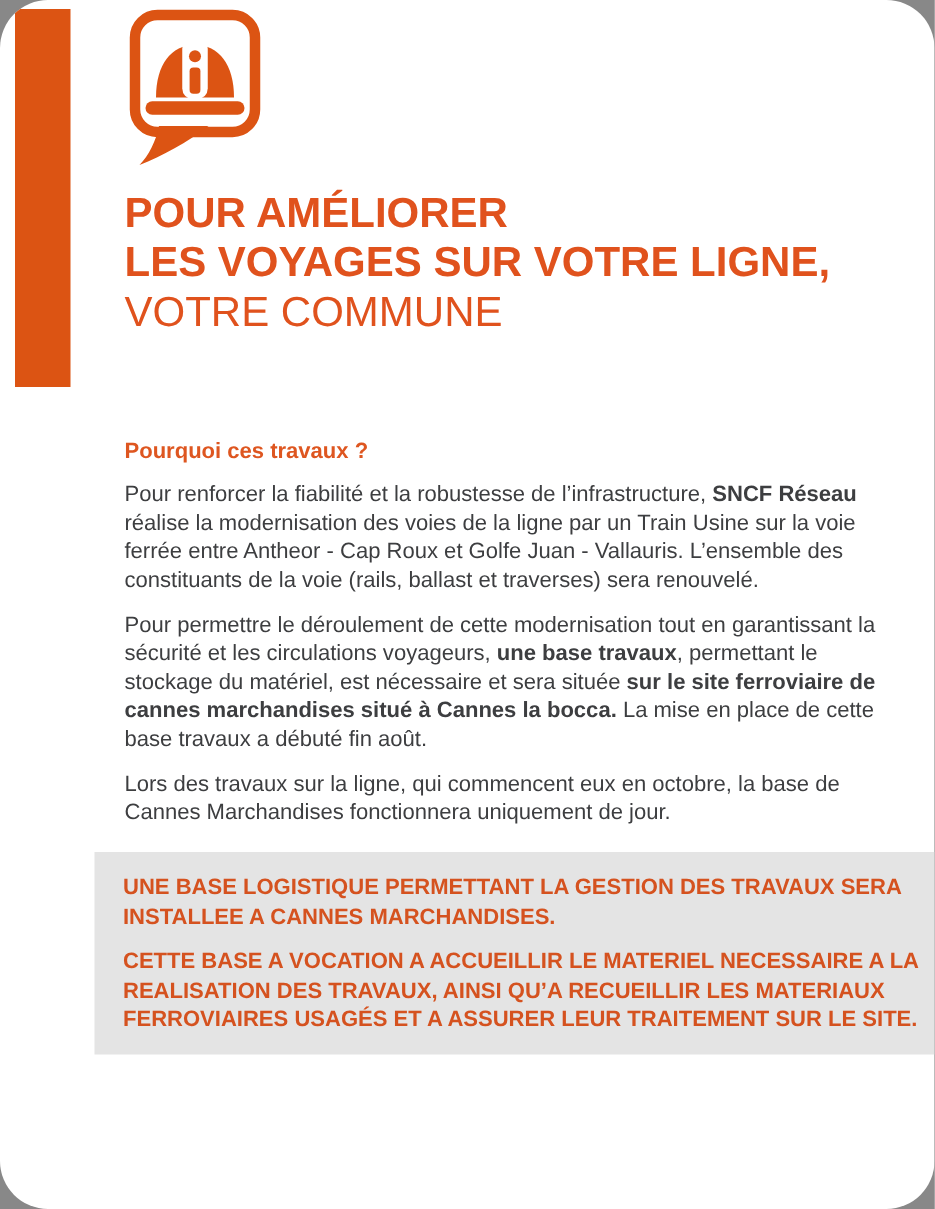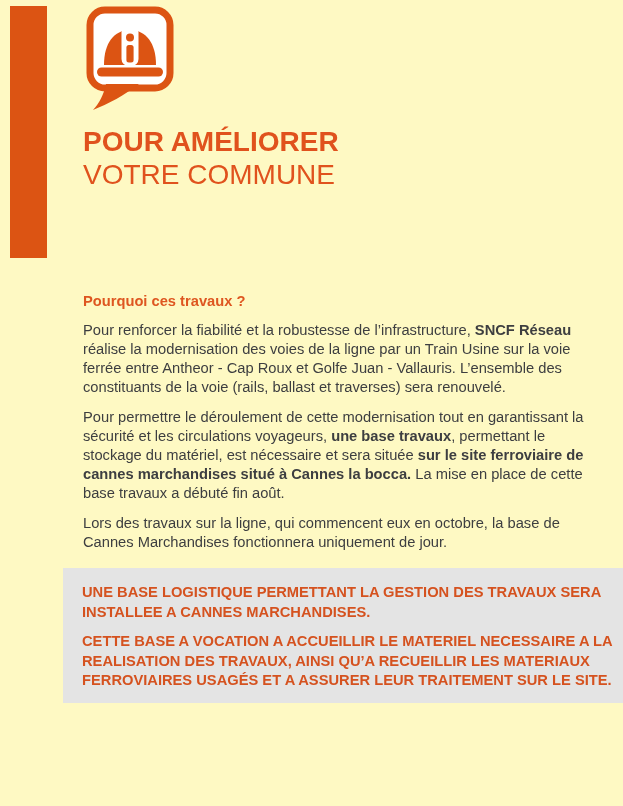--- a/index.html
+++ b/index.html
@@ -1,22 +1,23 @@
 <!DOCTYPE html>
 <html lang="fr" style="--accent: #DC5413; --title-orange: #E0521D; --heading-orange: #DE5620; --box-text-orange: #D5521F; --body-text: #3D3E40; --box-bg: #E4E4E4;"><head>
 <meta charset="utf-8">
 <style>
   html,body { margin:0; padding:0; background:#888; }
   .page {
     position:relative;
     width:623px; height:806px;
     margin:0 auto;
-    background:#fef9c3;
+    background:#ffffff;
     font-family:"Liberation Sans","DejaVu Sans",sans-serif;
     overflow:hidden;
+    border-radius:32px;
   }
   .left-bar {
     position:absolute; left:10px; top:6px;
     width:37px; height:252px;
     background:var(--accent,#DC5413);
   }
   .bubble-icon {
     position:absolute; left:84px; top:4px;
     width:94px; height:110px;
   }
@@ -73,20 +74,21 @@
         <g>
           <circle cx="46" cy="33.5" r="4" fill="#DC5413"></circle>
           <rect x="42.4" y="41" width="7.2" height="17.5" rx="2.5" fill="#DC5413"></rect>
         </g>
       </g>
     </svg>
   </div>
 
   <header class="title" id="title-lines">
       <div class="t-line t-bold">POUR AMÉLIORER</div>
+      <div class="t-line t-bold">LES VOYAGES SUR VOTRE LIGNE,</div>
       <div class="t-line">VOTRE COMMUNE</div>
     </header>
 
   <div class="section-heading">Pourquoi ces travaux ?</div>
 
   <div class="body-copy" id="paragraphs">
       <p><span>Pour renforcer la fiabilité et la robustesse de l’infrastructure, </span><span class="b">SNCF Réseau</span><span> réalise la modernisation des voies de la ligne par un Train Usine sur la voie ferrée entre Antheor - Cap Roux et Golfe Juan - Vallauris. L’ensemble des constituants de la voie (rails, ballast et traverses) sera renouvelé.</span></p>
       <p><span>Pour permettre le déroulement de cette modernisation tout en garantissant la sécurité et les circulations voyageurs, </span><span class="b">une base travaux</span><span>, permettant le stockage du matériel, est nécessaire et sera située </span><span class="b">sur le site ferroviaire de cannes marchandises situé à Cannes la bocca.</span><span> La mise en place de cette base travaux a débuté fin août.</span></p>
       <p><span>Lors des travaux sur la ligne, qui commencent eux en octobre, la base de Cannes Marchandises fonctionnera uniquement de jour.</span></p>
     </div>

